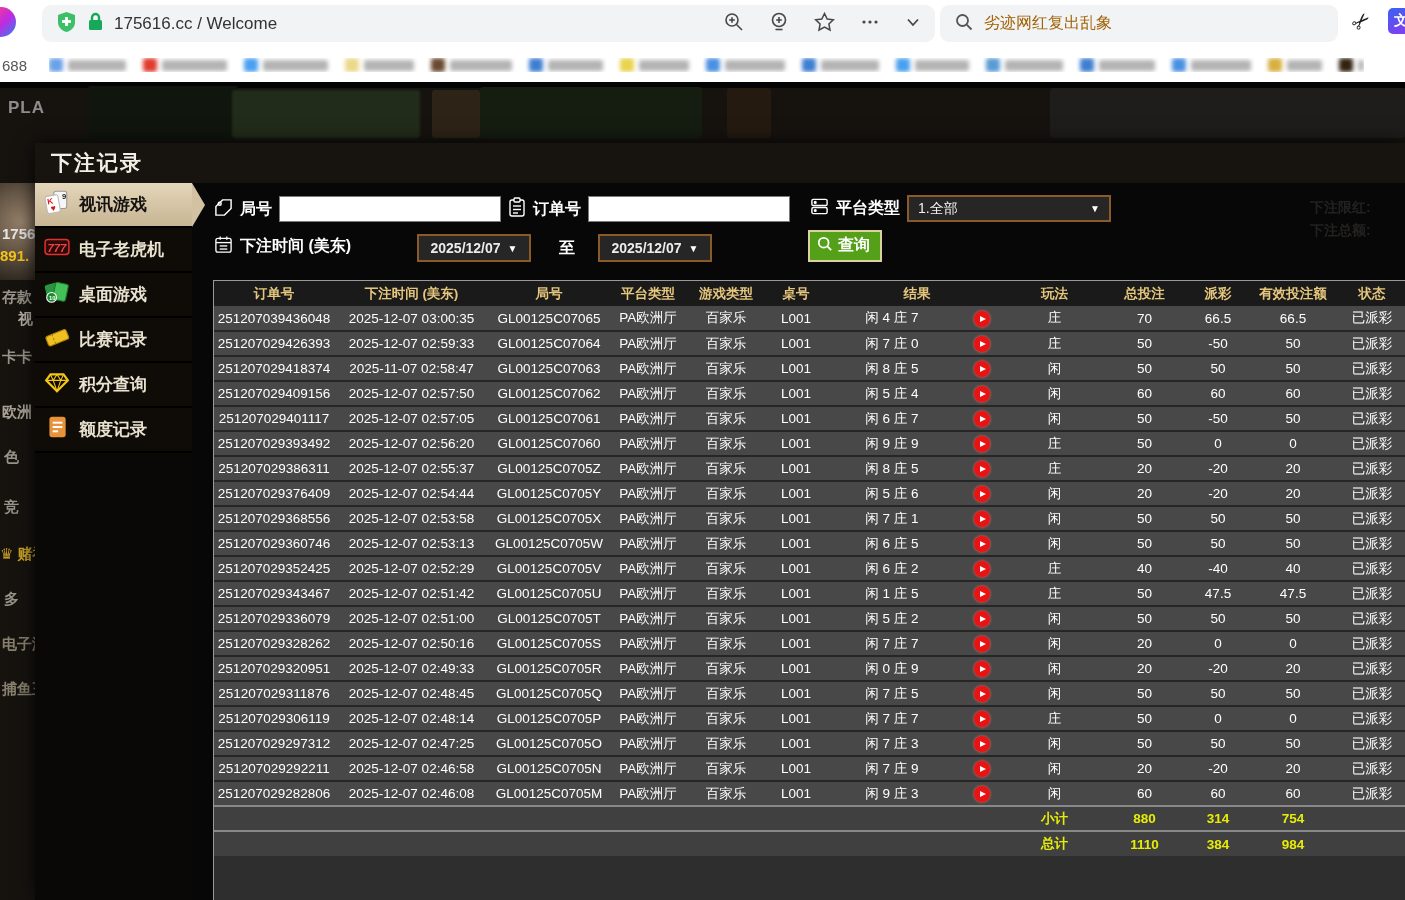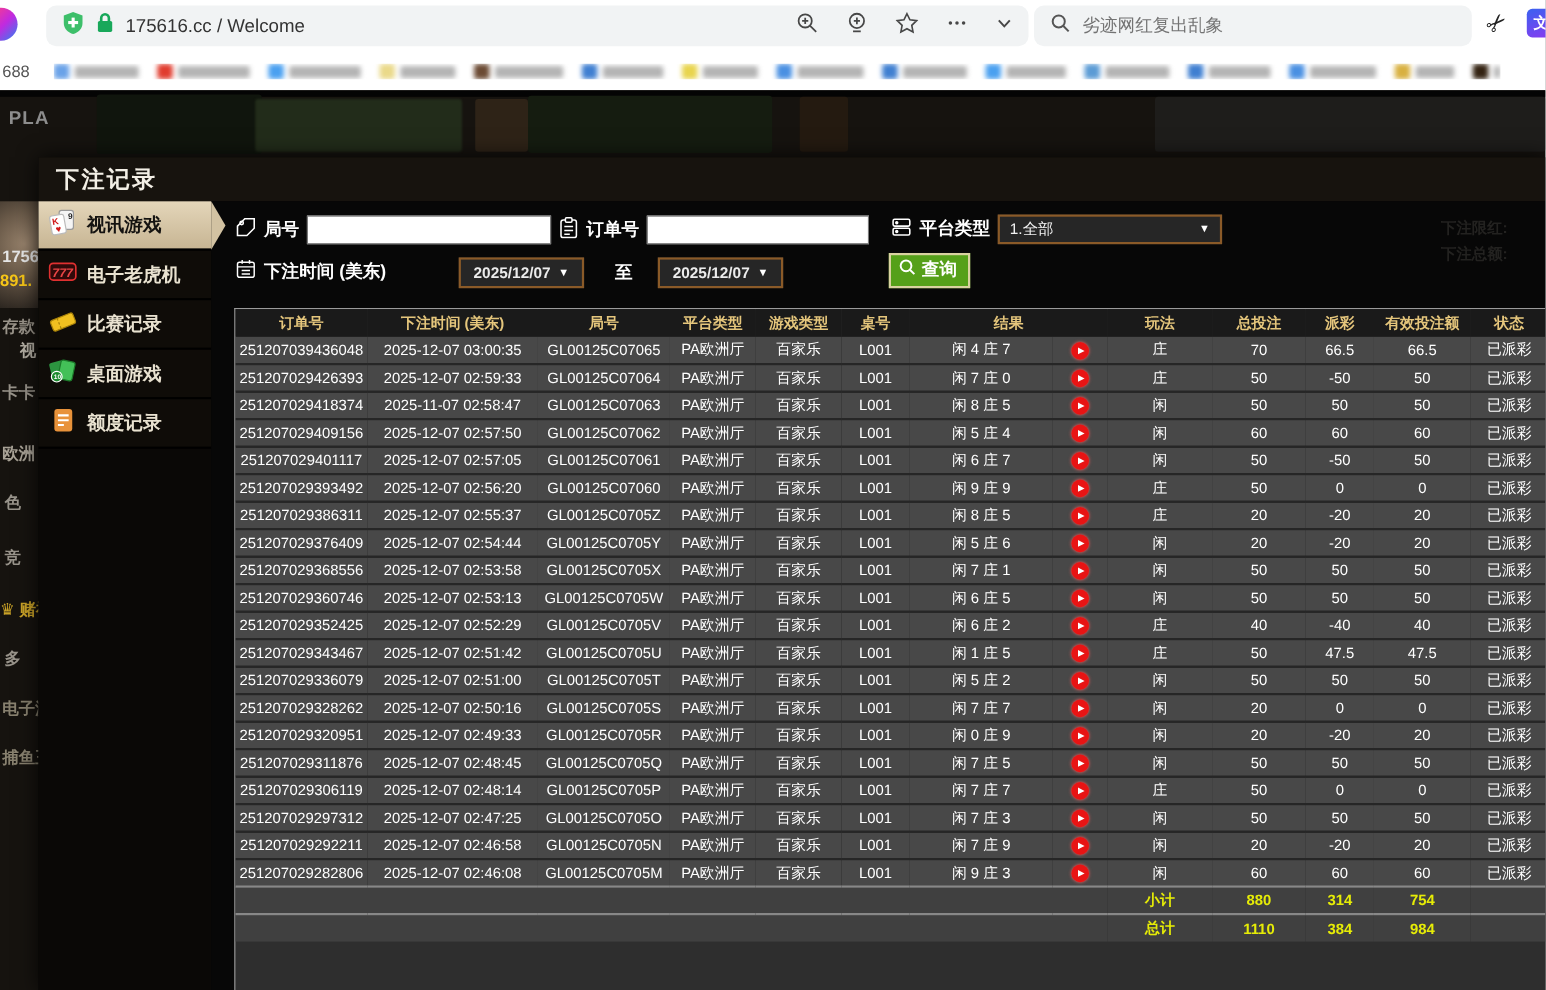--- a/index.html
+++ b/index.html
@@ -9,21 +9,21 @@
   
   .toolbar { position:relative; height:48px; background:#fff; }
   .logo-frag { position:absolute; left:-14px; top:7px; width:30px; height:30px; border-radius:50%;
     background:linear-gradient(135deg,#f03a9a 20%,#c02ae0 55%,#3a7af0 95%); }
   .addressbar { position:absolute; left:42px; top:5px; width:893px; height:37px; background:#f1f3f4;
     border-radius:9px; display:flex; align-items:center; padding:0 14px; gap:10px; }
   .url-text { font-size:17px; color:#333; }
   .ab-icons { margin-left:auto; display:flex; align-items:center; gap:25px; color:#474747; }
   .searchbox { position:absolute; left:940px; top:5px; width:398px; height:37px; background:#f1f3f4;
     border-radius:9px; display:flex; align-items:center; gap:11px; padding:0 15px; }
-  .search-text { font-size:16px; color:#737373; }
+  .search-text { font-size:16px; color:#a16207; }
   .scissors { position:absolute; left:1352px; top:9px; font-size:22px; color:#222;
     font-family:"DejaVu Sans",sans-serif; transform:rotate(-45deg); }
   .translate-chip { position:absolute; left:1388px; top:8px; width:26px; height:26px; border-radius:5px;
     background:linear-gradient(160deg,#3a62f0,#8a3af0); color:#fff; font-size:14px; font-weight:bold;
     display:flex; align-items:center; justify-content:center; }
 
   .bookmarks { position:relative; height:34px; background:#fff; display:flex; align-items:center;
     gap:17px; padding-left:2px; }
   .bm-count { font-size:15px; color:#555; flex:0 0 30px; }
   .bm-chip { display:flex; align-items:center; gap:5px; filter:blur(2.2px); flex:0 0 auto; }
@@ -254,39 +254,46 @@
           </div>
           <div class="side-item">
             <span><svg width="26" height="26" viewBox="0 0 24 24">
                 <rect x="1" y="5" width="22" height="14" rx="3" fill="#300a0a" stroke="#e03030" stroke-width="1.4"></rect>
                 <text x="3.2" y="16.2" font-size="10.5" fill="#e84545" font-weight="bold" font-style="italic">777</text>
               </svg></span>
             <span>电子老虎机</span>
           </div>
           <div class="side-item">
             <span><svg width="26" height="26" viewBox="0 0 24 24">
-                <g transform="rotate(-22 12 12)">
-                  <rect x="2" y="8" width="20" height="9.5" rx="2" fill="#f0c020" stroke="#a8820a"></rect>
-                  <line x1="8.5" y1="8" x2="8.5" y2="17.5" stroke="#a8820a" stroke-dasharray="2 1.6"></line>
-                </g>
-              </svg></span>
-            <span>比赛记录</span>
-          </div>
-          <div class="side-item">
-            <span><svg width="26" height="26" viewBox="0 0 24 24">
                 <g transform="rotate(-14 9 12)">
                   <rect x="2" y="4" width="12" height="16" rx="2" fill="#2c9440"></rect>
                 </g>
                 <g transform="rotate(12 16 13)">
                   <rect x="9" y="4" width="12" height="16" rx="2" fill="#43c058" stroke="#1c7a2a"></rect>
                 </g>
                 <circle cx="7" cy="17" r="4.5" fill="#1c8a2e" stroke="#fff"></circle>
                 <text x="4.6" y="19.3" font-size="5.5" fill="#fff">10</text>
               </svg></span>
             <span>桌面游戏</span>
+          </div>
+          <div class="side-item">
+            <span><svg width="26" height="26" viewBox="0 0 24 24">
+                <g transform="rotate(-22 12 12)">
+                  <rect x="2" y="8" width="20" height="9.5" rx="2" fill="#f0c020" stroke="#a8820a"></rect>
+                  <line x1="8.5" y1="8" x2="8.5" y2="17.5" stroke="#a8820a" stroke-dasharray="2 1.6"></line>
+                </g>
+              </svg></span>
+            <span>比赛记录</span>
+          </div>
+          <div class="side-item">
+            <span><svg width="26" height="26" viewBox="0 0 24 24" fill="none" stroke="#f5c518">
+                <path d="M6 5 L18 5 L22 10.5 L12 20.5 L2 10.5 Z" stroke-width="2"></path>
+                <path d="M2 10.5 H22 M8.5 10.5 L12 20.5 L15.5 10.5 M6 5 L8.5 10.5 L12 5 L15.5 10.5 L18 5" stroke-width="1"></path>
+              </svg></span>
+            <span>积分查询</span>
           </div>
           <div class="side-item">
             <span><svg width="26" height="26" viewBox="0 0 24 24">
                 <rect x="5" y="2.5" width="15" height="19" rx="2.5" fill="#e8923a"></rect>
                 <line x1="8" y1="8" x2="17" y2="8" stroke="#fff" stroke-width="1.8"></line>
                 <line x1="8" y1="12" x2="17" y2="12" stroke="#fff" stroke-width="1.8"></line>
                 <line x1="8" y1="16" x2="13" y2="16" stroke="#fff" stroke-width="1.8"></line>
               </svg></span>
             <span>额度记录</span>
           </div>

